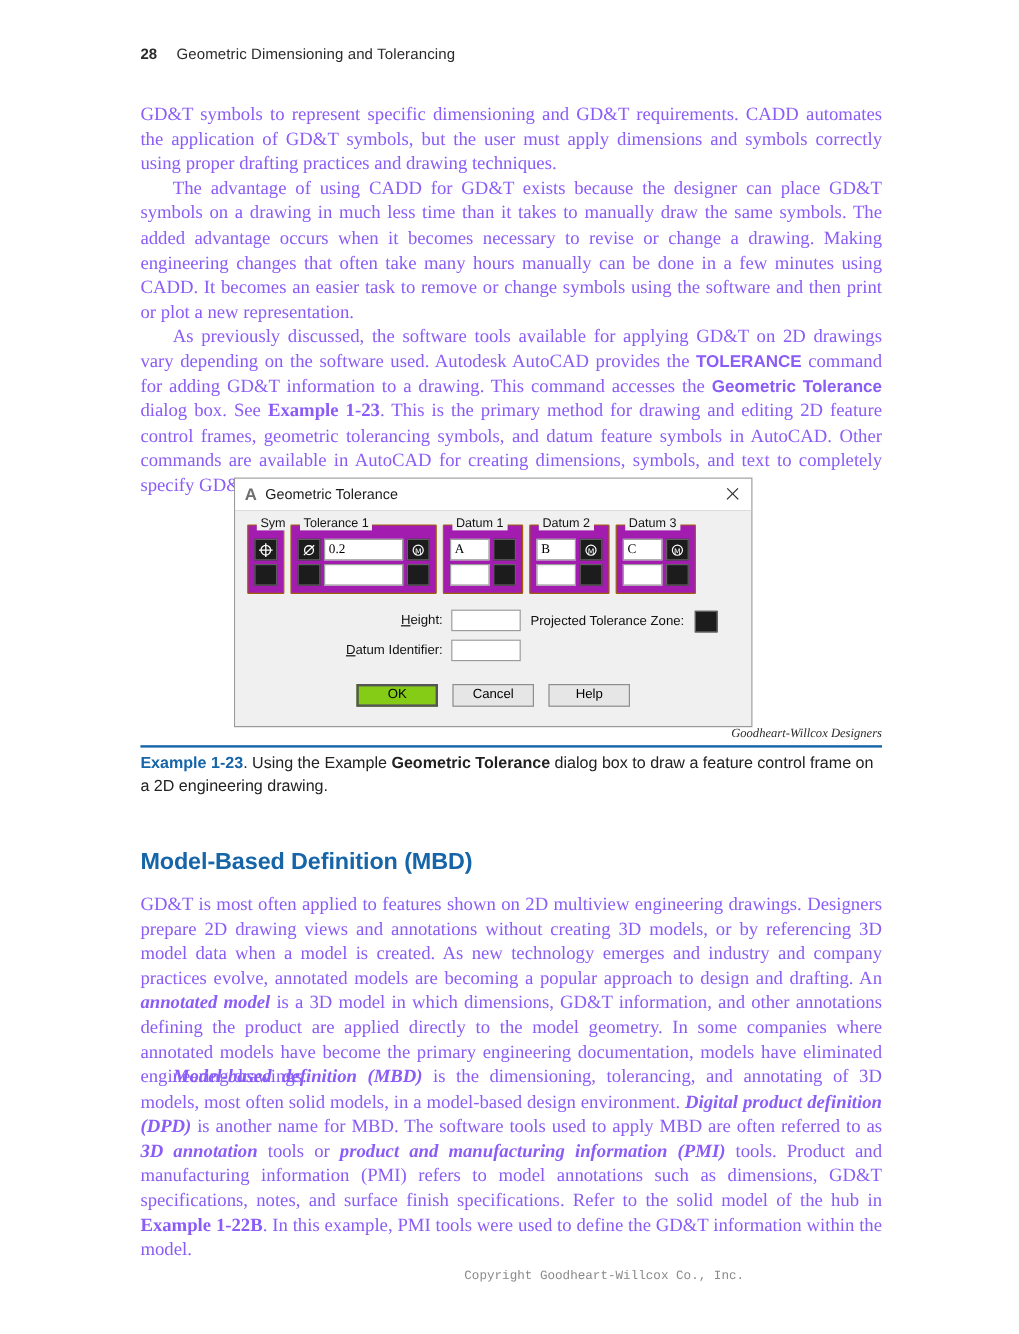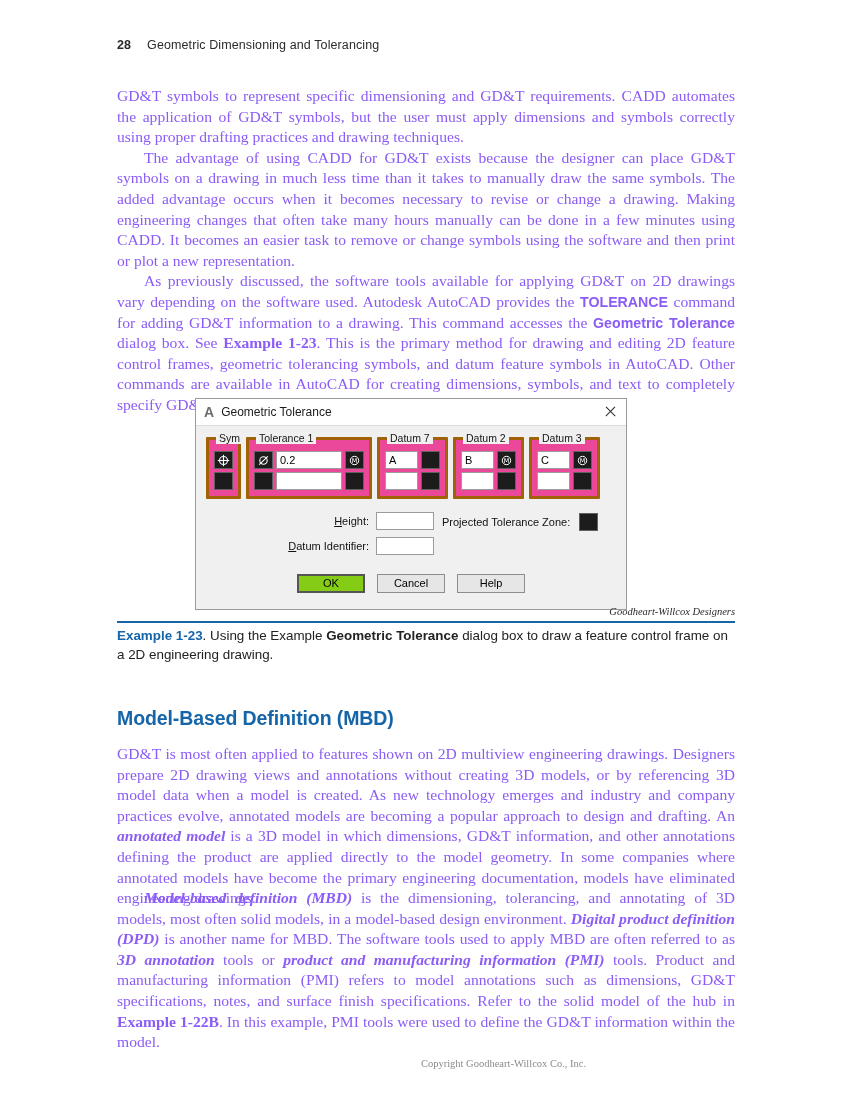--- a/index.html
+++ b/index.html
@@ -129,25 +129,25 @@
     background: #f0f0f0;
   }
 
   
   .grp-row {
     display: flex;
     align-items: flex-start;
     gap: 5px;
   }
   .grp {
-    border: 3px solid #a16207;
+    border: 1px solid #a16207;
     border-radius: 1px;
     padding: 4px 5px 6px 5px;
     position: relative;
-    background: #ec4899;
+    background: #a21caf;
   }
   .grp-label {
     position: absolute;
     top: -7px;
     left: 7px;
     background: #f0f0f0;
     padding: 0 3px;
     font-size: 10.5px;
     color: #141414;
     white-space: nowrap;
@@ -183,20 +183,21 @@
     height: 18px;
     background: #ffffff;
     border: 1px solid #9b9b9b;
     box-sizing: border-box;
     font-size: 11px;
     color: #000;
     display: flex;
     align-items: center;
     padding: 0 3px;
     line-height: 1;
+    font-family: Liberation Serif, serif;
   }
   .tf.w-tol { width: 66px; }
   .tf.w-dat { width: 33px; }
 
   
   .lower {
     margin-top: 13px;
     display: flex;
     align-items: flex-start;
   }
@@ -317,21 +318,21 @@
 
   
   .footer {
     position: absolute;
     left: 0;
     top: 1058px;
     width: 849px;
     text-align: center;
     padding-right: 14px;
     box-sizing: border-box;
-    font-family: Liberation Serif, serif;
+    font-family: Liberation Mono, monospace;
     font-size: 10.5px;
     color: #8a8a8a;
   }
   .footer .inner {
     display: inline-block;
     margin-left: 172px;
   }
 </style>
 </head>
 <body>
@@ -400,21 +401,21 @@
               <div class="grp-line">
                 <span class="sw"></span>
                 <span class="tf w-tol"></span>
                 <span class="sw"></span>
               </div>
             </div>
           </div>
 
 
           <div class="grp">
-            <span class="grp-label">Datum 7</span>
+            <span class="grp-label">Datum 1</span>
             <div class="grp-inner">
               <div class="grp-line">
                 <span class="tf w-dat">A</span>
                 <span class="sw"></span>
               </div>
               <div class="grp-line">
                 <span class="tf w-dat"></span>
                 <span class="sw"></span>
               </div>
             </div>

